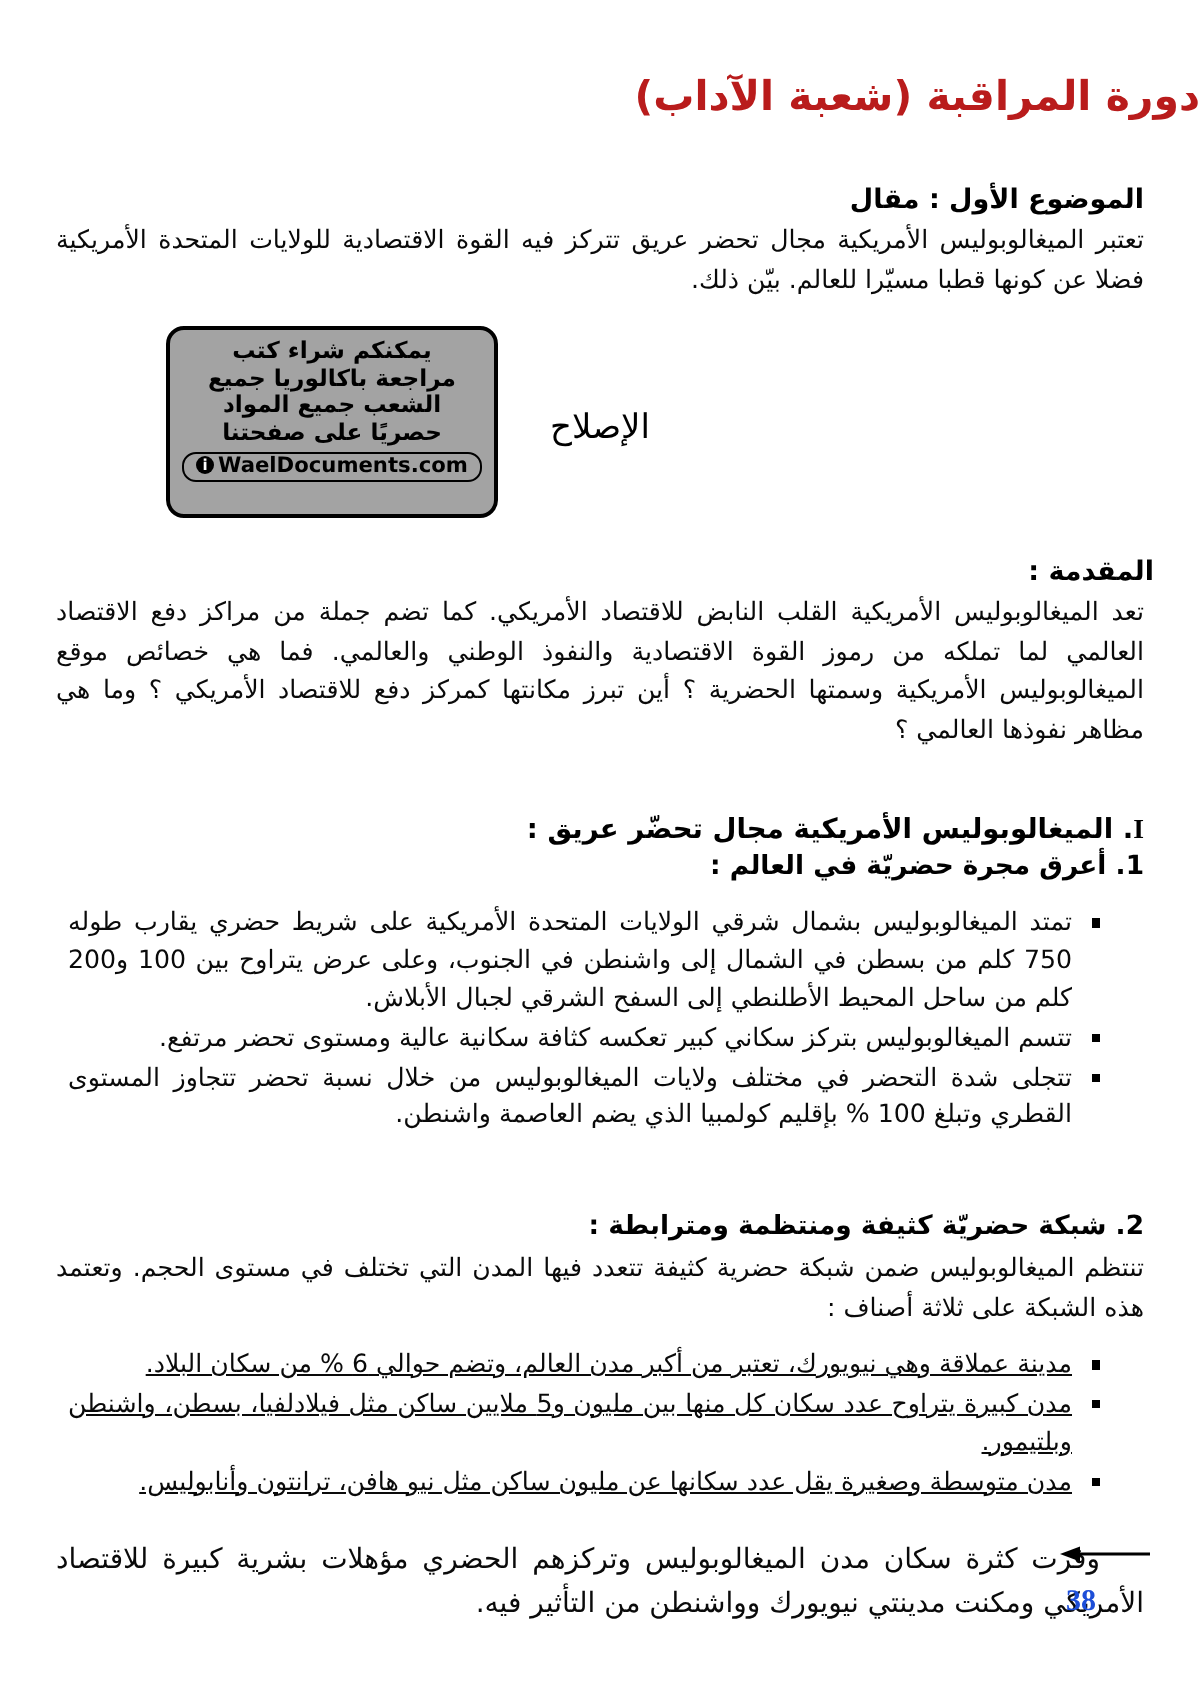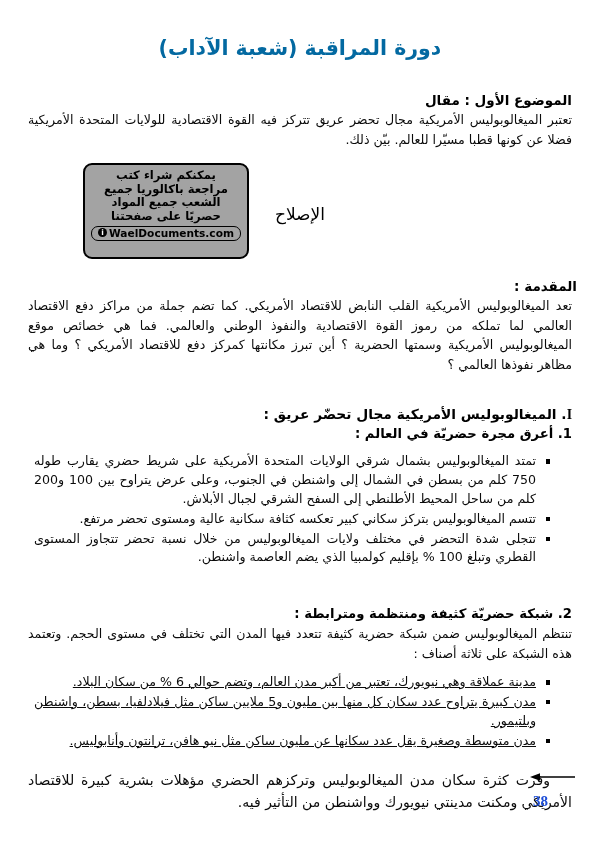--- a/index.html
+++ b/index.html
@@ -23,25 +23,24 @@
     background: #ffffff;
     padding: 0;
   }
 
   
   .doc-title {
     position: absolute;
     top: 36px;
     left: 0;
     right: 0;
-    text-align: center;
     font-size: 20.5px;
     font-weight: bold;
     letter-spacing: 0;
-    color: #0369a1;
+    color: #b91c1c;
     direction: rtl;
   }
 
   
   .block {
     position: absolute;
     direction: rtl;
     text-align: justify;
     text-align-last: right;
     line-height: 1.55;

